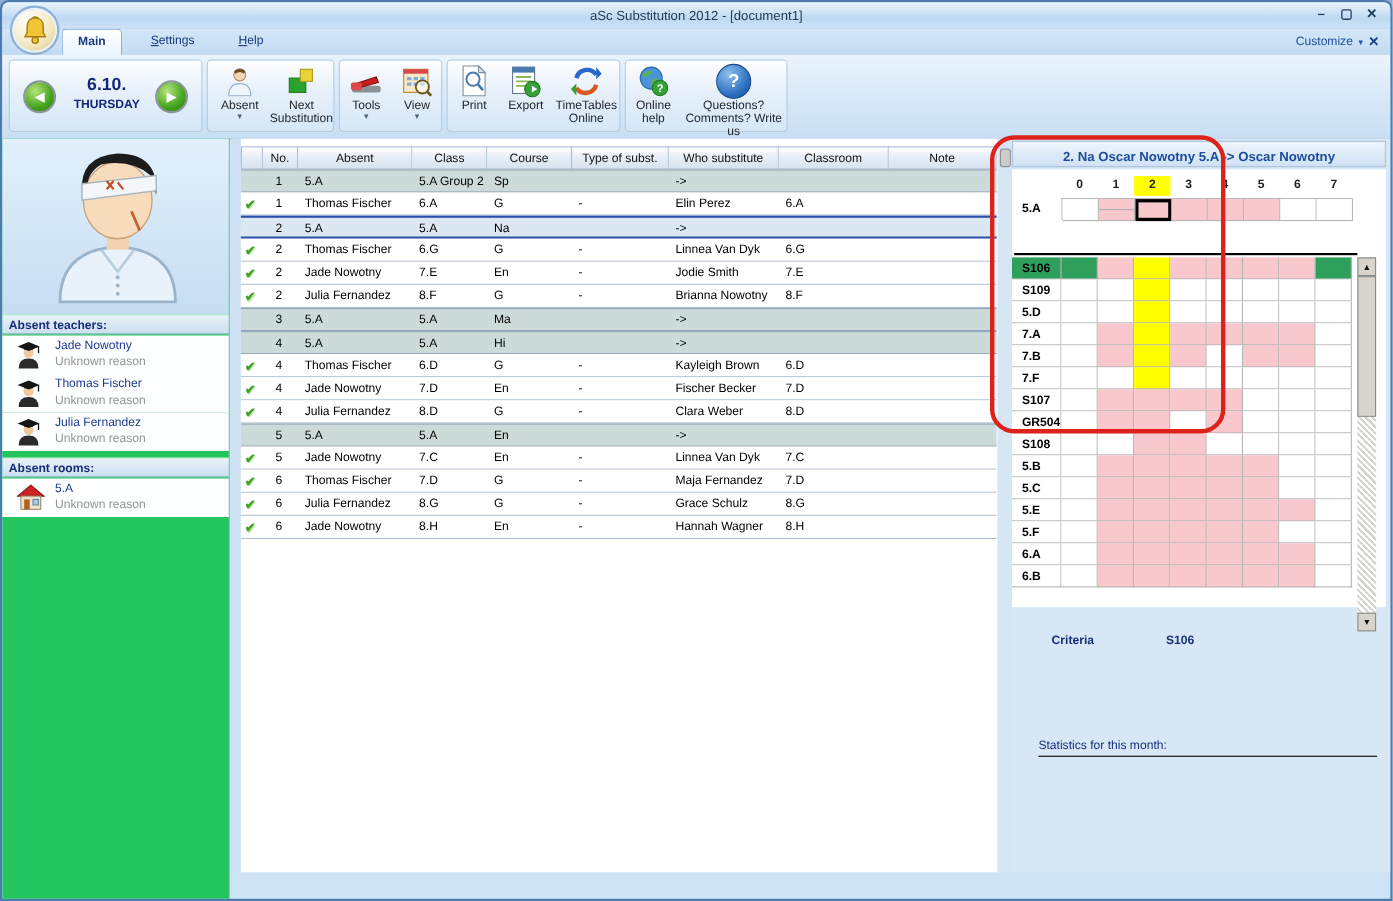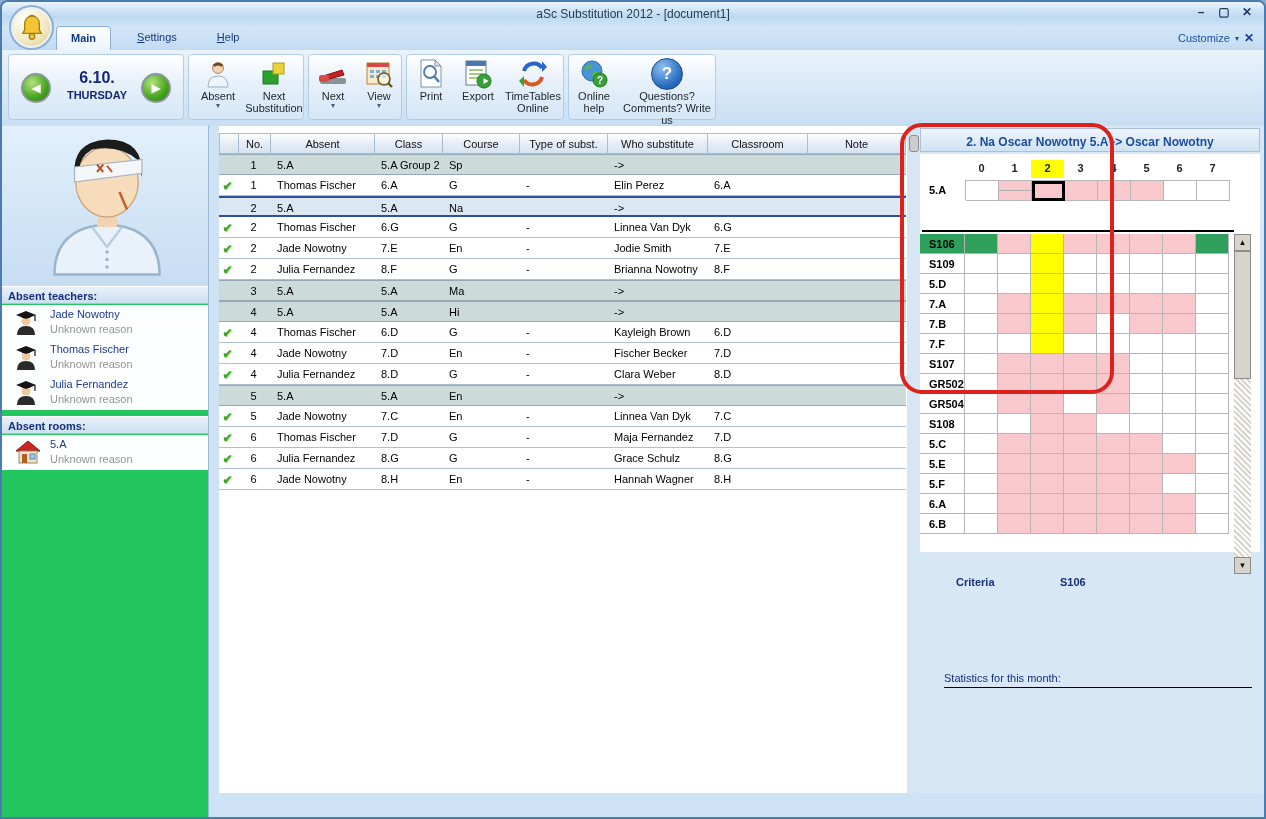--- a/index.html
+++ b/index.html
@@ -211,21 +211,21 @@
 
     <div class="rgroup" style="left:306px;width:94px;">
       <div class="rbtn" style="left:2px;width:44px;">
         <span class="ric">
           <svg width="30" height="24" viewBox="0 0 30 24">
             <rect x="2" y="16" width="26" height="6" rx="2" fill="#8a9298"></rect>
             <path d="M2 15 L24 8 L26 13 L4 19 Z" fill="#c81e1e" stroke="#7e1010"></path>
             <rect x="1" y="13" width="10" height="7" rx="2" fill="#e04848"></rect>
           </svg>
         </span>
-        <span>Next</span>
+        <span>Tools</span>
         <span class="drop">▾</span>
       </div>
       <div class="rbtn" style="left:48px;width:44px;">
         <span class="ric">
           <svg width="28" height="28" viewBox="0 0 28 28">
             <rect x="2" y="3" width="22" height="21" fill="#fbe8c8" stroke="#c08030"></rect>
             <rect x="2" y="3" width="22" height="4" fill="#d84848"></rect>
             <g fill="#78b0e0">
                 <rect x="5" y="10" width="4" height="3"></rect>
                 <rect x="11" y="10" width="4" height="3"></rect>
@@ -670,49 +670,49 @@
             <div class="gcell" style="background: rgb(255, 255, 255);"></div>
             <div class="gcell" style="background: rgb(248, 200, 205);"></div>
             <div class="gcell" style="background: rgb(248, 200, 205);"></div>
             <div class="gcell" style="background: rgb(248, 200, 205);"></div>
             <div class="gcell" style="background: rgb(248, 200, 205);"></div>
             <div class="gcell" style="background: rgb(255, 255, 255);"></div>
             <div class="gcell" style="background: rgb(255, 255, 255);"></div>
             <div class="gcell" style="background: rgb(255, 255, 255);"></div>
           </div>
           <div class="grow">
-            <div class="glabel">GR502</div>
-            <div class="gcell" style="background: rgb(255, 255, 255);"></div>
-            <div class="gcell" style="background: rgb(248, 200, 205);"></div>
-            <div class="gcell" style="background: rgb(248, 200, 205);"></div>
-            <div class="gcell" style="background: rgb(248, 200, 205);"></div>
-            <div class="gcell" style="background: rgb(248, 200, 205);"></div>
-            <div class="gcell" style="background: rgb(255, 255, 255);"></div>
-            <div class="gcell" style="background: rgb(255, 255, 255);"></div>
-            <div class="gcell" style="background: rgb(255, 255, 255);"></div>
-          </div>
-          <div class="grow">
             <div class="glabel">GR504</div>
             <div class="gcell" style="background: rgb(255, 255, 255);"></div>
             <div class="gcell" style="background: rgb(248, 200, 205);"></div>
             <div class="gcell" style="background: rgb(248, 200, 205);"></div>
             <div class="gcell" style="background: rgb(255, 255, 255);"></div>
             <div class="gcell" style="background: rgb(248, 200, 205);"></div>
             <div class="gcell" style="background: rgb(255, 255, 255);"></div>
             <div class="gcell" style="background: rgb(255, 255, 255);"></div>
             <div class="gcell" style="background: rgb(255, 255, 255);"></div>
           </div>
           <div class="grow">
             <div class="glabel">S108</div>
             <div class="gcell" style="background: rgb(255, 255, 255);"></div>
             <div class="gcell" style="background: rgb(255, 255, 255);"></div>
             <div class="gcell" style="background: rgb(248, 200, 205);"></div>
             <div class="gcell" style="background: rgb(248, 200, 205);"></div>
             <div class="gcell" style="background: rgb(255, 255, 255);"></div>
             <div class="gcell" style="background: rgb(255, 255, 255);"></div>
+            <div class="gcell" style="background: rgb(255, 255, 255);"></div>
+            <div class="gcell" style="background: rgb(255, 255, 255);"></div>
+          </div>
+          <div class="grow">
+            <div class="glabel">5.B</div>
+            <div class="gcell" style="background: rgb(255, 255, 255);"></div>
+            <div class="gcell" style="background: rgb(248, 200, 205);"></div>
+            <div class="gcell" style="background: rgb(248, 200, 205);"></div>
+            <div class="gcell" style="background: rgb(248, 200, 205);"></div>
+            <div class="gcell" style="background: rgb(248, 200, 205);"></div>
+            <div class="gcell" style="background: rgb(248, 200, 205);"></div>
             <div class="gcell" style="background: rgb(255, 255, 255);"></div>
             <div class="gcell" style="background: rgb(255, 255, 255);"></div>
           </div>
           <div class="grow">
             <div class="glabel">5.C</div>
             <div class="gcell" style="background: rgb(255, 255, 255);"></div>
             <div class="gcell" style="background: rgb(248, 200, 205);"></div>
             <div class="gcell" style="background: rgb(248, 200, 205);"></div>
             <div class="gcell" style="background: rgb(248, 200, 205);"></div>
             <div class="gcell" style="background: rgb(248, 200, 205);"></div>

